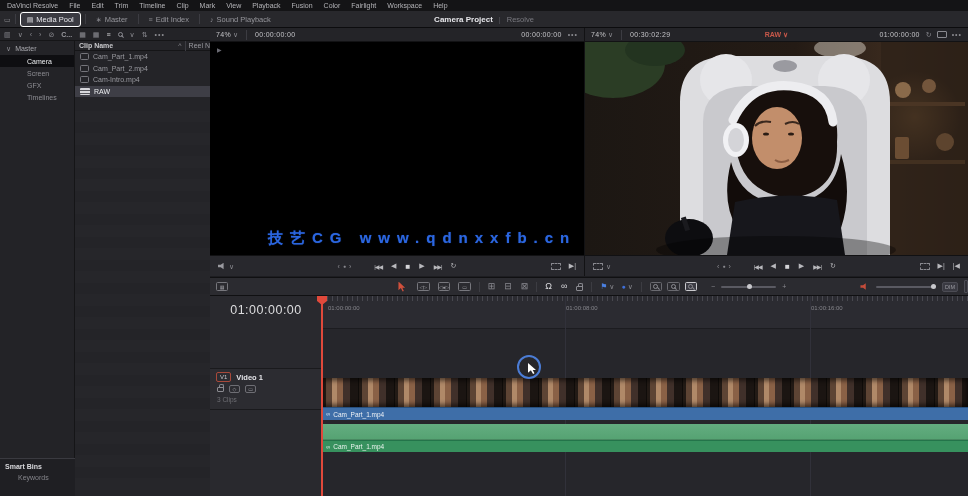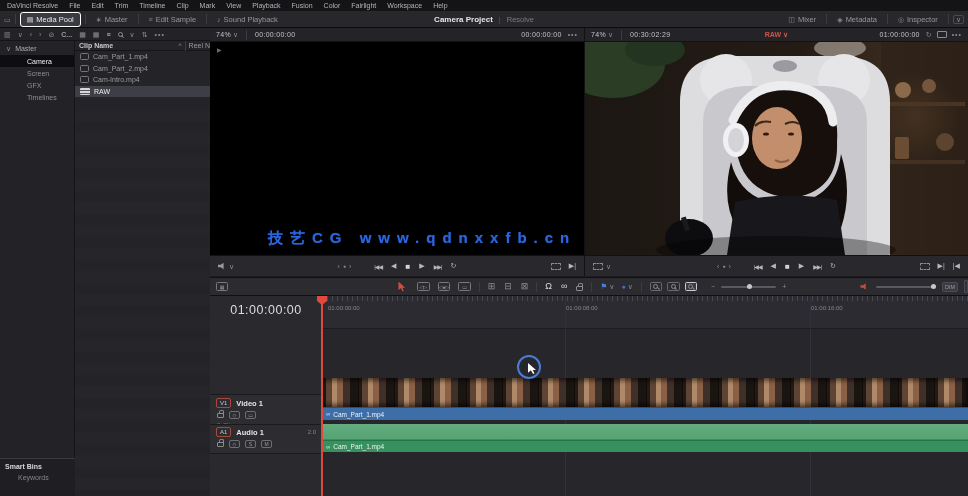--- a/index.html
+++ b/index.html
@@ -177,50 +177,32 @@
       <span>Media Pool</span>
     </div>
     <span class="vsep"></span>
     <div class="tbtn">
       <span class="ico">∗</span>
       <span>Master</span>
     </div>
     <span class="vsep"></span>
     <div class="tbtn">
       <span class="ico">≡</span>
-      <span>Edit Sample</span>
+      <span>Edit Index</span>
     </div>
     <span class="vsep"></span>
     <div class="tbtn">
       <span class="ico">♪</span>
       <span>Sound Playback</span>
     </div>
   </div>
   <div class="tbgroup" style="position:absolute; left:50%; transform:translateX(-50%); top:0; gap:6px;">
     <span style="color:#e6e6ea; font-weight:bold; font-size:8px;">Camera Project</span>
     <span style="color:#55555b;">|</span>
     <span style="color:#7a7a80;">Resolve</span>
-  </div>
-  <div class="tbgroup" style="position:absolute; right:4px; top:0;">
-    <div class="tbtn">
-      <span class="ico">◫</span>
-      <span>Mixer</span>
-    </div>
-    <span class="vsep"></span>
-    <div class="tbtn">
-      <span class="ico">◈</span>
-      <span>Metadata</span>
-    </div>
-    <span class="vsep"></span>
-    <div class="tbtn">
-      <span class="ico">◎</span>
-      <span>Inspector</span>
-    </div>
-    <span class="vsep"></span>
-    <span class="ico" style="border:1px solid #4a4a52; border-radius:2px; padding:0 2px;">∨</span>
   </div>
 </div>
 
 <div id="mp-toolbar" class="abs">
   <span class="ico">▥</span>
   <span class="ico">∨</span>
   <span class="ico">‹</span>
   <span class="ico">›</span>
   <span class="ico">⊘</span>
   <span style="color:#9a9aa0; font-weight:bold;">C...</span>
@@ -455,46 +437,33 @@
     <span class="rlabel" style="left:244px;">01:00:08:00</span>
     <span class="rlabel" style="left:489px;">01:00:16:00</span>
   </div>
 
   <div class="gridline" style="left:355px;"></div>
   <div class="gridline" style="left:600px;"></div>
 
   <div id="tl-headcol"></div>
   <div id="big-tc">01:00:00:00</div>
 
-  <div class="track-head" style="top:98px; height:42px;">
+  <div class="track-head" style="top:72px; height:42px;">
     <div style="display:flex; align-items:center; padding:3px 0 0 6px;">
       <span class="badge">V1</span>
       <span class="trackname">Video 1</span>
     </div>
     <div style="display:flex; align-items:center; gap:5px; padding:3px 0 0 7px;">
       <span class="ilock" style="margin-top:0;"></span>
       <span class="thicon">◇</span>
       <span class="thicon">▭</span>
     </div>
     <div style="padding:3px 0 0 7px; color:#6e6e74; font-size:6.5px;">3 Clips</div>
   </div>
 
-  <div class="track-head" style="top:128px; height:30px;">
-    <div style="display:flex; align-items:center; padding:2px 6px 0 6px;">
-      <span class="badge">A1</span>
-      <span class="trackname">Audio 1</span>
-      <span style="margin-left:auto; font-size:6px; color:#85858b;">2.0</span>
-    </div>
-    <div style="display:flex; align-items:center; gap:5px; padding:3px 0 0 7px;">
-      <span class="ilock" style="margin-top:0;"></span>
-      <span class="thicon">◇</span>
-      <span class="thicon">S</span>
-      <span class="thicon">M</span>
-    </div>
-  </div>
 
   <div id="video-clip">
     <div id="filmstrip"></div>
     <div id="vclip-bar">
       <span class="ico" style="color:#d8e4f2; font-size:6px;">∞</span>
       <span>Cam_Part_1.mp4</span>
     </div>
   </div>
 
   <div id="audio-clip">

